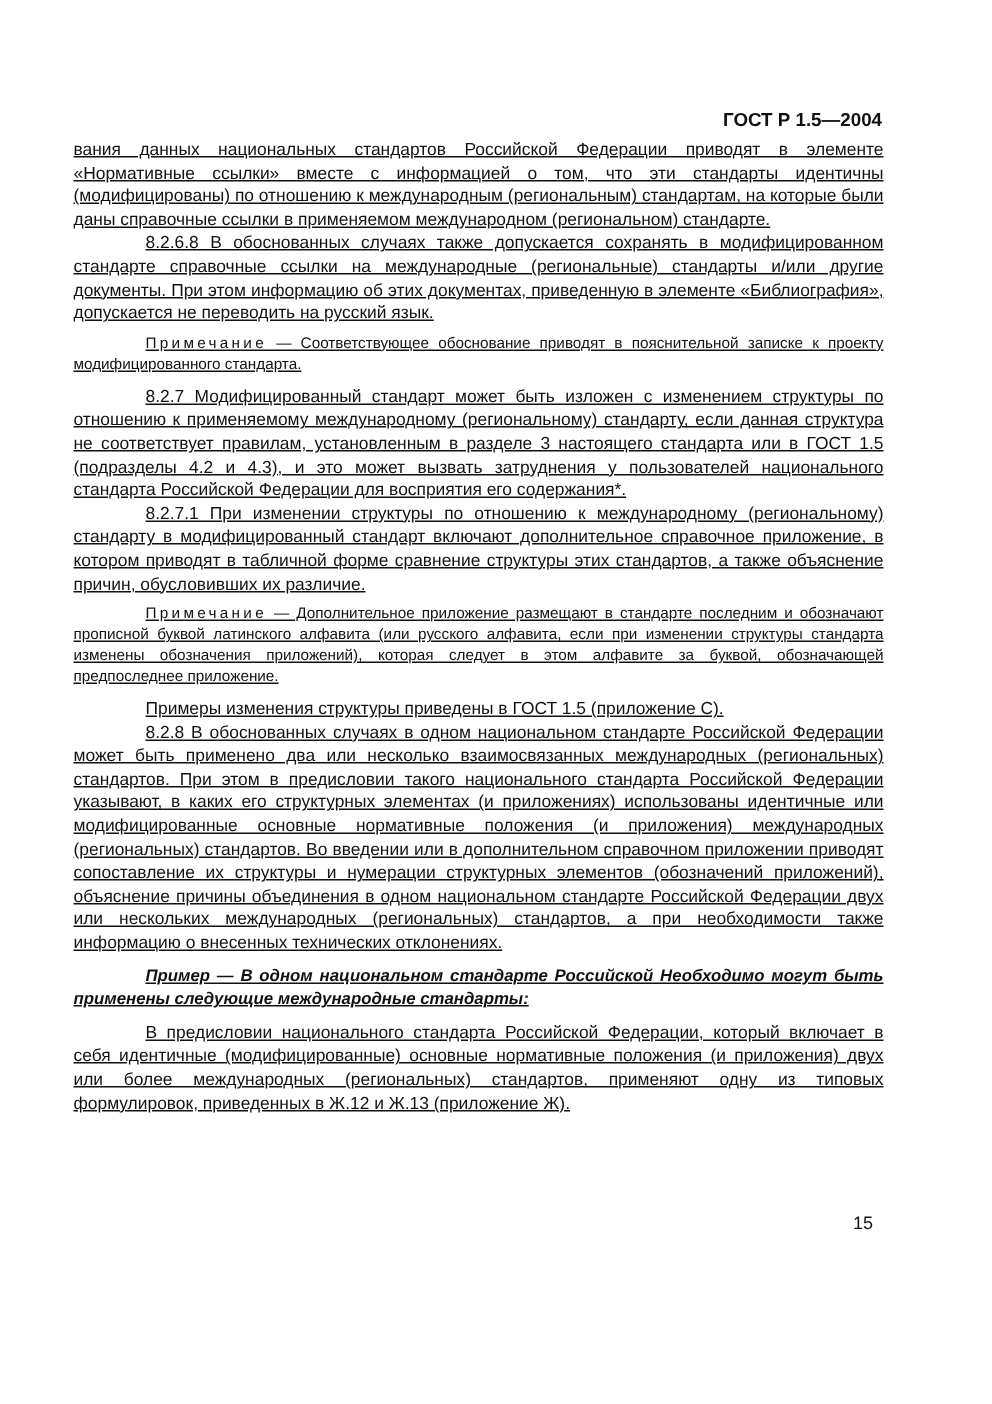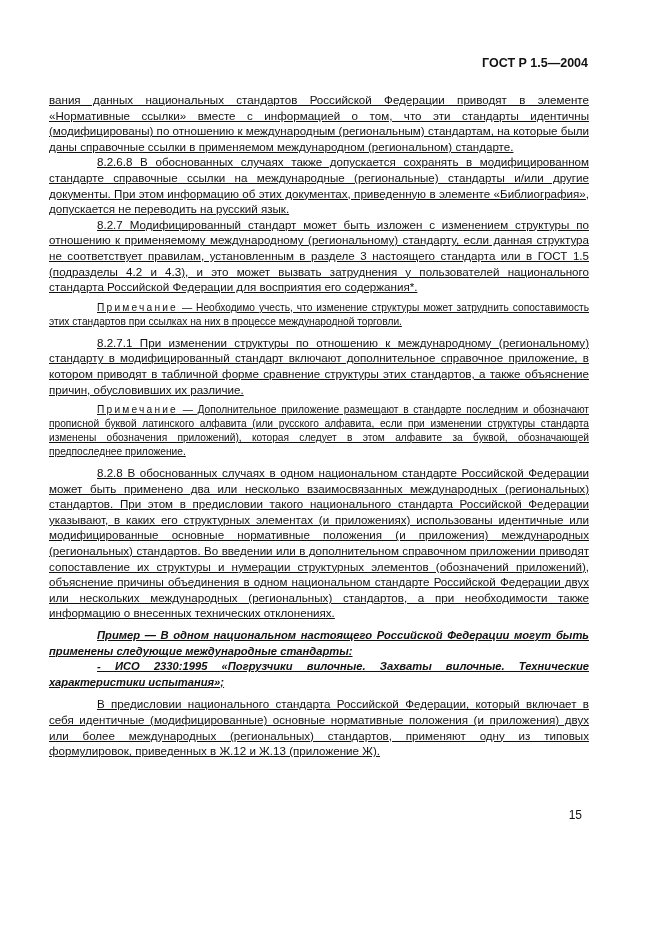--- a/index.html
+++ b/index.html
@@ -1,39 +1,39 @@
 <!DOCTYPE html>
 <html><head>
 <meta charset="utf-8">
 <style>
   html,body{margin:0;padding:0;background:#fff;}
   body{width:661px;height:936px;position:relative;overflow:hidden;font-family:"Liberation Sans",sans-serif;color:#111;}
-  .header{position:absolute;top:56px;right:73px;font-weight:bold;font-size:12.5px;}
+  .header{position:absolute;top:73px;right:73px;font-weight:bold;font-size:12.5px;}
   .content{position:absolute;left:49px;top:92px;width:540px;font-size:11.6px;line-height:15.6px;text-align:justify;}
   .content p{margin:0;text-indent:48px;text-decoration:underline;}
   .content p.cont{text-indent:0;}
   .note{font-size:10.2px;line-height:14px;margin-top:6px !important;margin-bottom:6px !important;}
   .note .lbl{letter-spacing:2.2px;}
   .gap{margin-top:6px !important;}
   .ex{font-style:italic;font-weight:bold;font-size:11.2px;}
   .ex-gap{margin-top:7px !important;}
   .pagenum{position:absolute;top:808px;right:79px;font-size:12px;}
 </style>
 </head>
 <body>
 
 <div class="header">ГОСТ Р 1.5—2004</div>
 
 <div class="content">
   <p class="cont">вания данных национальных стандартов Российской Федерации приводят в элементе «Нормативные ссылки» вместе с информацией о том, что эти стандарты идентичны (модифицированы) по отношению к международным (региональным) стандартам, на которые были даны справочные ссылки в применяемом международном (региональном) стандарте.</p>
   <p>8.2.6.8 В обоснованных случаях также допускается сохранять в модифицированном стандарте справочные ссылки на международные (региональные) стандарты и/или другие документы. При этом информацию об этих документах, приведенную в элементе «Библиография», допускается не переводить на русский язык.</p>
+  <p class="note"><span class="lbl">Примечание</span><span> — Соответствующее обоснование приводят в пояснительной записке к проекту модифицированного стандарта.</span></p>
   <p>8.2.7 Модифицированный стандарт может быть изложен с изменением структуры по отношению к применяемому международному (региональному) стандарту, если данная структура не соответствует правилам, установленным в разделе 3 настоящего стандарта или в ГОСТ 1.5 (подразделы 4.2 и 4.3), и это может вызвать затруднения у пользователей национального стандарта Российской Федерации для восприятия его содержания*.</p>
-  <p class="note"><span class="lbl">Примечание</span><span> — Необходимо учесть, что изменение структуры может затруднить сопоставимость этих стандартов при ссылках на них в процессе международной торговли.</span></p>
   <p>8.2.7.1 При изменении структуры по отношению к международному (региональному) стандарту в модифицированный стандарт включают дополнительное справочное приложение, в котором приводят в табличной форме сравнение структуры этих стандартов, а также объяснение причин, обусловивших их различие.</p>
   <p class="note"><span class="lbl">Примечание</span><span> — Дополнительное приложение размещают в стандарте последним и обозначают прописной буквой латинского алфавита (или русского алфавита, если при изменении структуры стандарта изменены обозначения приложений), которая следует в этом алфавите за буквой, обозначающей предпоследнее приложение.</span></p>
+  <p>Примеры изменения структуры приведены в ГОСТ 1.5 (приложение С).</p>
   <p>8.2.8 В обоснованных случаях в одном национальном стандарте Российской Федерации может быть применено два или несколько взаимосвязанных международных (региональных) стандартов. При этом в предисловии такого национального стандарта Российской Федерации указывают, в каких его структурных элементах (и приложениях) использованы идентичные или модифицированные основные нормативные положения (и приложения) международных (региональных) стандартов. Во введении или в дополнительном справочном приложении приводят сопоставление их структуры и нумерации структурных элементов (обозначений приложений), объяснение причины объединения в одном национальном стандарте Российской Федерации двух или нескольких международных (региональных) стандартов, а при необходимости также информацию о внесенных технических отклонениях.</p>
-  <p class="ex ex-gap">Пример — В одном национальном настоящего Российской Федерации могут быть применены следующие международные стандарты:</p>
-  <p class="ex">- ИСО 2330:1995 «Погрузчики вилочные. Захваты вилочные. Технические характеристики испытания»;</p>
+  <p class="ex ex-gap">Пример — В одном национальном стандарте Российской Необходимо могут быть применены следующие международные стандарты:</p>
   <p class="gap">В предисловии национального стандарта Российской Федерации, который включает в себя идентичные (модифицированные) основные нормативные положения (и приложения) двух или более международных (региональных) стандартов, применяют одну из типовых формулировок, приведенных в Ж.12 и Ж.13 (приложение Ж).</p>
 
 </div>
 
 <div class="pagenum">15</div>
 
 </body></html>

